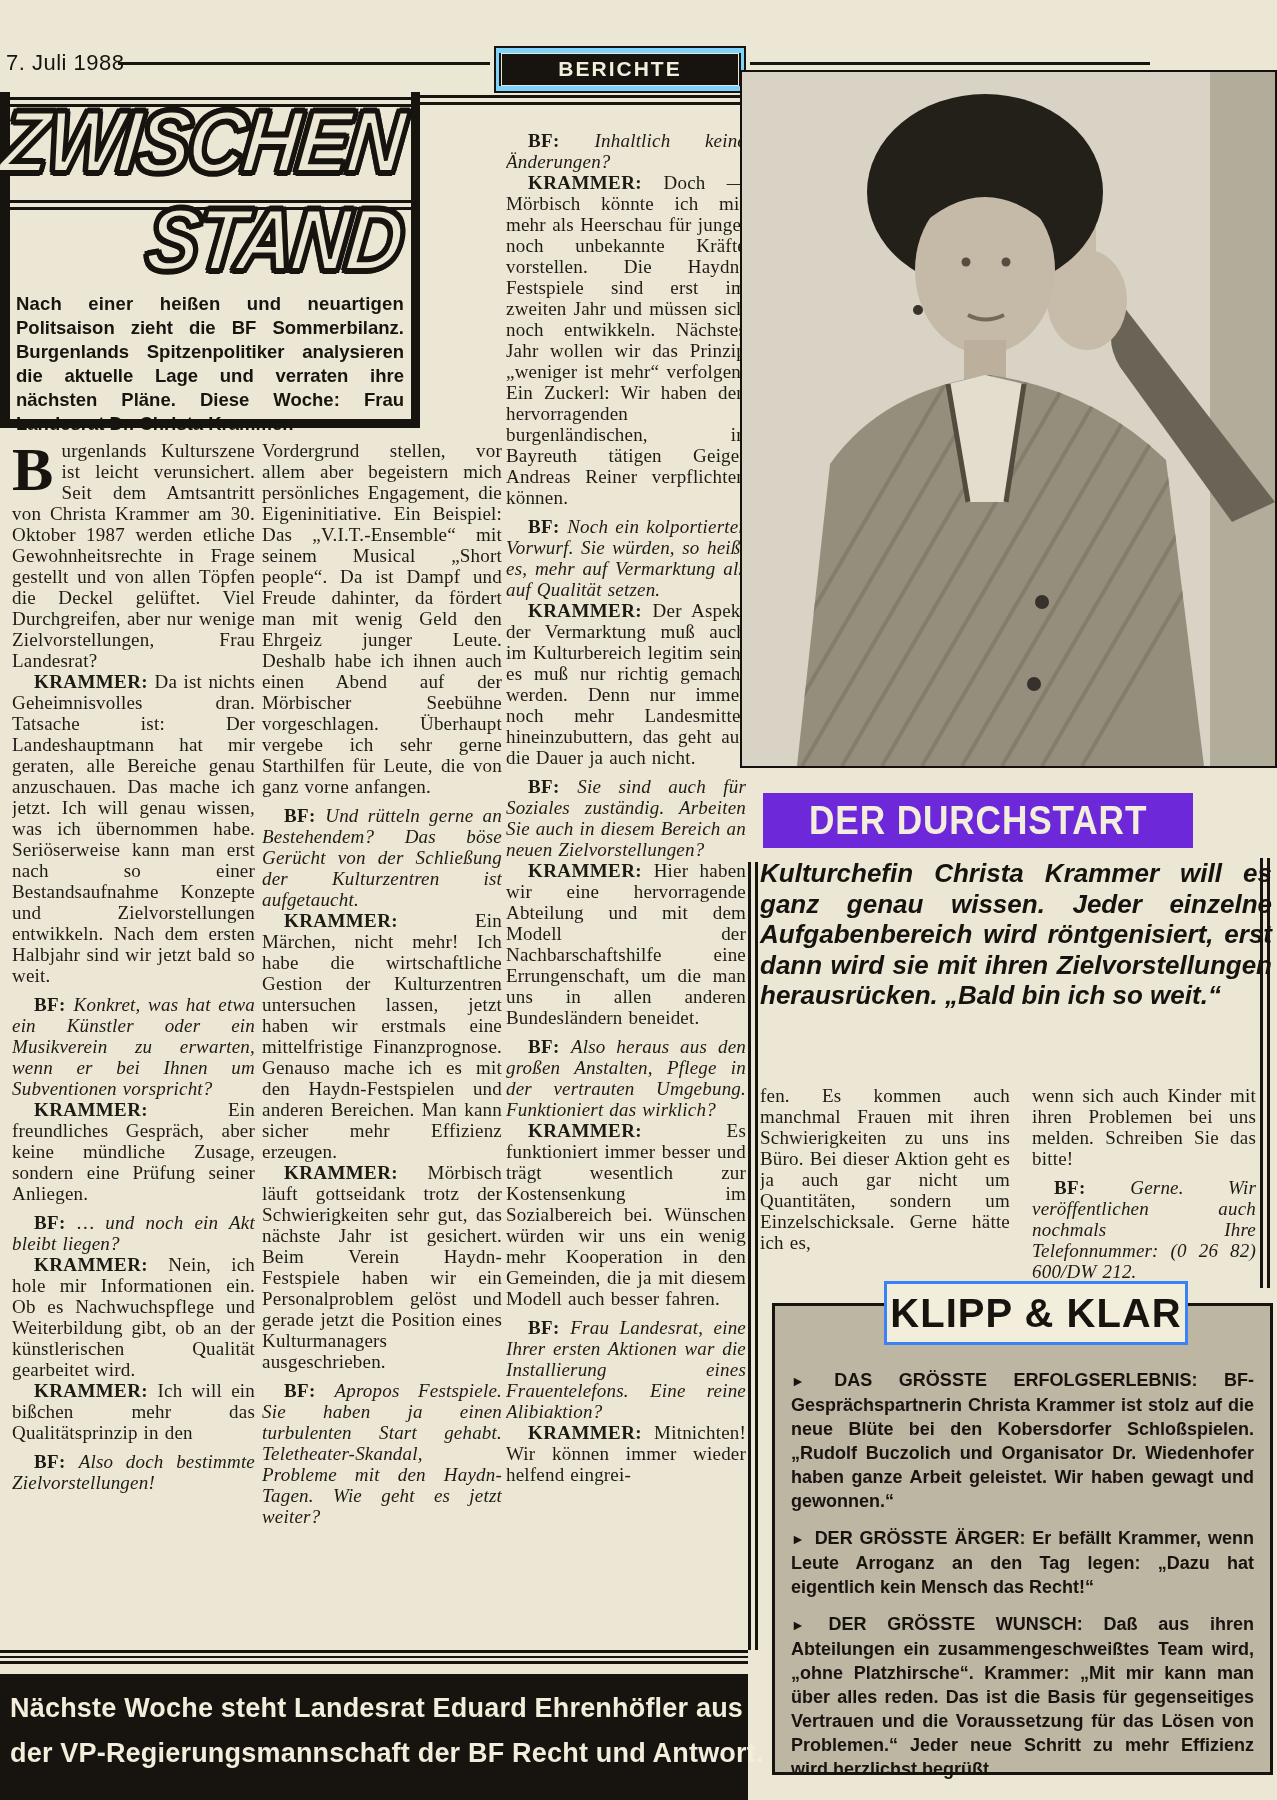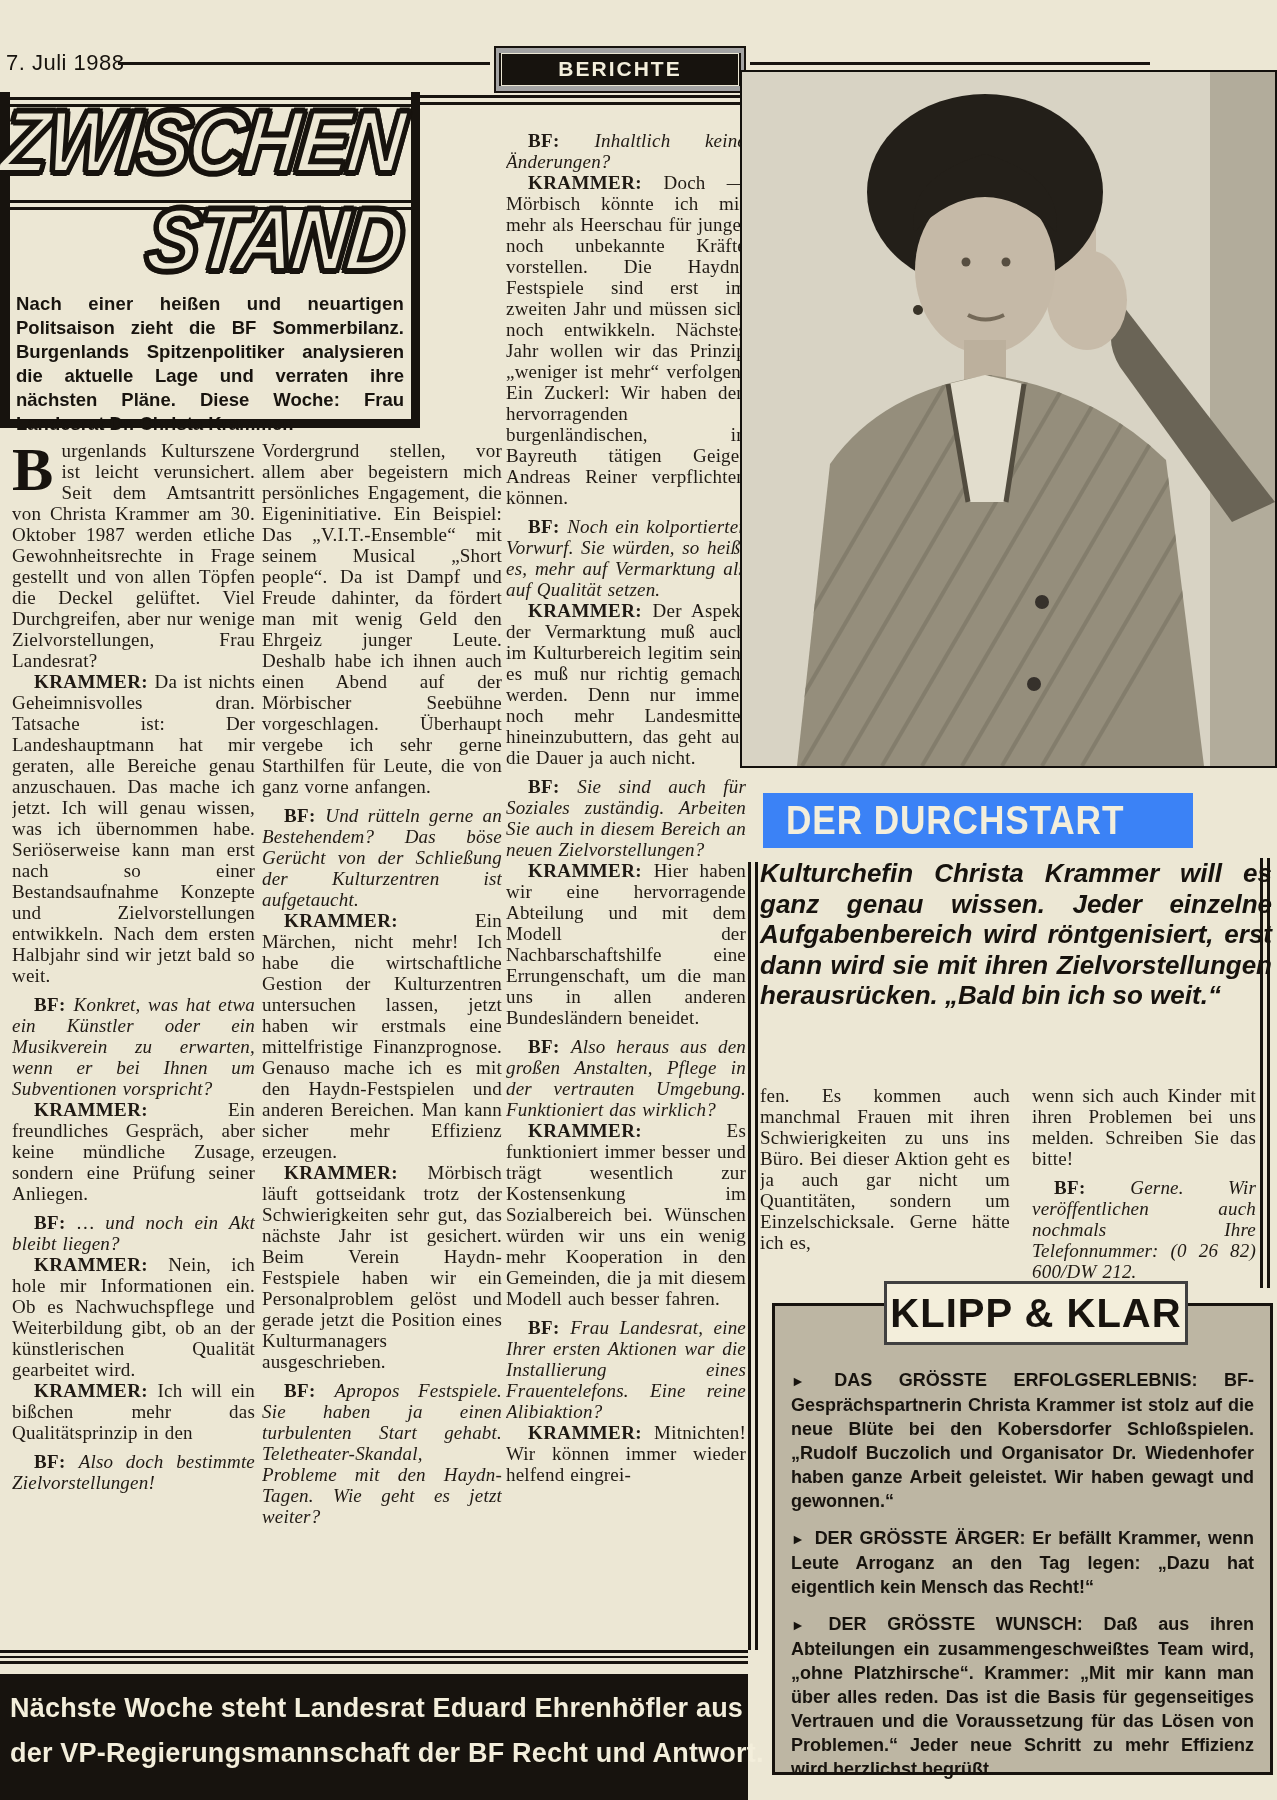--- a/index.html
+++ b/index.html
@@ -3,21 +3,21 @@
 <meta charset="utf-8">
 <style>
   html,body{margin:0;padding:0;background:#6f6b60;}
   #page{position:relative;width:1277px;height:1800px;background:#ece7d4;overflow:hidden;
         font-family:"Liberation Serif",serif;color:#1d1813;}
   
   .hdr-text{position:absolute;font-family:"Liberation Sans",sans-serif;font-size:22px;
             font-weight:normal;color:#17130e;letter-spacing:.5px;white-space:nowrap;}
   .rule{position:absolute;background:#17130e;}
   .ber-outer{position:absolute;left:494px;top:46px;width:252px;border:2px solid #17130e;
-             background:#a3a3a3;padding:3px;box-sizing:border-box;}
+             background:#7dd3fc;padding:3px;box-sizing:border-box;}
   .ber-inner{background:#17130e;}
   .ber-text{display:block;border:1px solid #ece7d4;margin:2px;padding:3px 0 4px;
             text-align:center;color:#f3eedb;font-family:"Liberation Sans",sans-serif;
             font-weight:bold;font-size:21px;letter-spacing:2px;}
   
   .logo-frame{position:absolute;left:0;top:92px;width:420px;height:336px;box-sizing:border-box;
               border-left:10px solid #17130e;border-right:9px solid #17130e;border-bottom:9px solid #17130e;}
   .dline{position:absolute;height:10px;box-sizing:border-box;
          border-top:3px solid #17130e;border-bottom:3px solid #17130e;}
   .logo-line{position:absolute;z-index:3;font-family:"Liberation Sans",sans-serif;font-weight:bold;
@@ -37,34 +37,34 @@
   .para.q{font-style:italic;margin-top:8px;}
   .para.q .speaker{font-style:normal;}
   .speaker{font-weight:bold;letter-spacing:.4px;}
   .para.cont,.para.lead-in{text-indent:0;}
   .dropcap{float:left;font-size:62px;line-height:48px;font-weight:bold;
            padding:5px 8px 0 0;color:#17130e;}
   
   .photo{position:absolute;left:740px;top:70px;width:537px;height:698px;box-sizing:border-box;
          border:2px solid #17130e;background:#d8d1ba;filter:grayscale(.35) contrast(1.03);}
   
-  .durch-bar{position:absolute;left:763px;top:793px;width:430px;height:55px;background:#3b82f6;
-             display:flex;align-items:center;justify-content:flex-start;}
+  .durch-bar{position:absolute;left:763px;top:793px;width:430px;height:55px;background:#6d28d9;
+             display:flex;align-items:center;justify-content:center;}
   .durch-bar span{color:#f3eedb;font-family:"Liberation Sans",sans-serif;font-weight:bold;
                   font-size:40px;letter-spacing:1px;transform:scaleX(.88);white-space:nowrap;}
   .lead{position:absolute;left:760px;top:858px;width:512px;
         font-family:"Liberation Sans",sans-serif;font-weight:bold;font-style:italic;
         font-size:26px;line-height:30.5px;text-align:justify;color:#16120d;}
   .vline{position:absolute;width:10px;box-sizing:border-box;
          border-left:3px solid #17130e;border-right:3px solid #17130e;}
   
   .klipp-box{position:absolute;left:772px;top:1303px;width:501px;height:472px;box-sizing:border-box;
              border:3px solid #17130e;background:#bdb6a3;padding:62px 16px 10px;}
   .klipp-title{position:absolute;left:884px;top:1281px;width:304px;height:64px;z-index:4;
-               background:#f3eedb;border:3px solid #404040;box-sizing:border-box;
+               background:#f3eedb;border:3px solid #3b82f6;box-sizing:border-box;
                display:flex;align-items:center;justify-content:center;
                font-family:"Liberation Sans",sans-serif;font-weight:bold;font-size:40px;
                letter-spacing:1px;color:#17130e;}
   .klipp-item{font-family:"Liberation Sans",sans-serif;font-weight:bold;font-size:18px;
               line-height:24px;text-align:justify;margin:0 0 13px;color:#17130e;}
   .klipp-item .arrow{font-size:14px;letter-spacing:2px;}
   
   .tline{position:absolute;height:14px;
          background:linear-gradient(#17130e 0 3px,transparent 3px 6px,#17130e 6px 8px,
                                     transparent 8px 11px,#17130e 11px 14px);}

